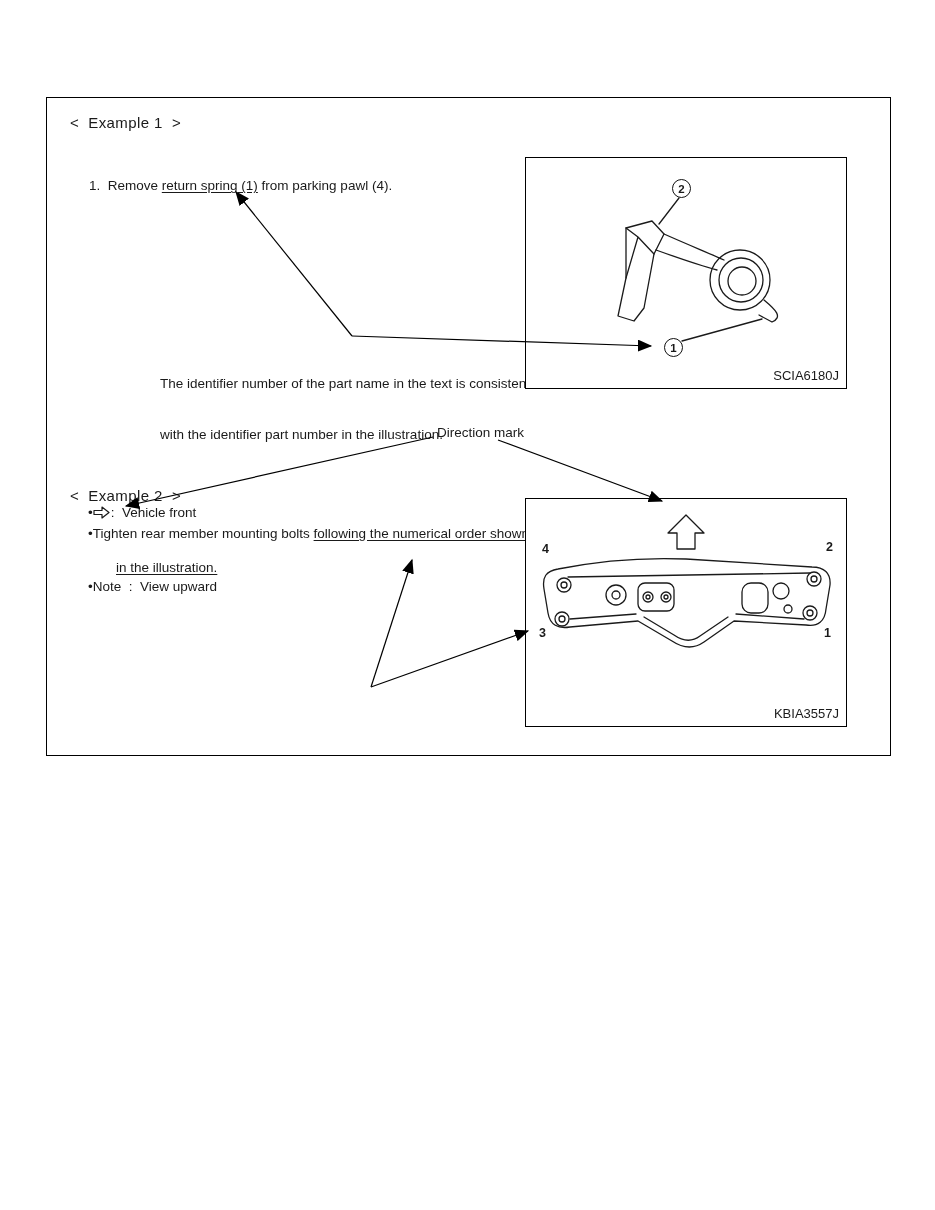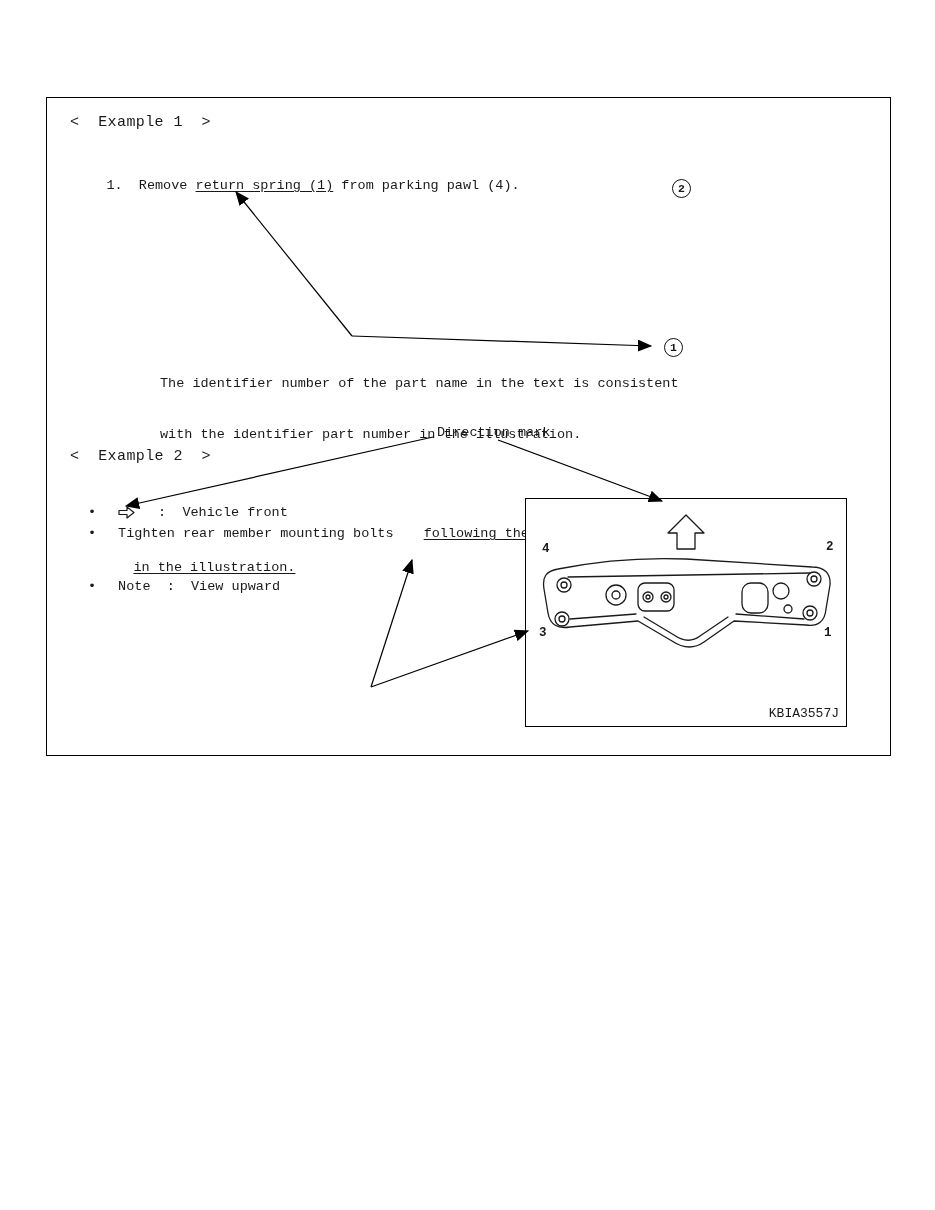--- a/index.html
+++ b/index.html
@@ -2,38 +2,38 @@
 <html><head>
 <meta charset="utf-8">
 <style>
   html, body { margin: 0; padding: 0; background: #ffffff; }
   .page {
     position: relative;
     width: 935px;
     height: 1210px;
     background: #ffffff;
     color: #1a1a1a;
-    font-family: Liberation Mono, monospace;
+    font-family: Liberation Sans, sans-serif;
     overflow: hidden;
     border-radius: 25px;
   }
   .abs { position: absolute; }
   .txt { font-size: 13.5px; line-height: 17px; white-space: pre; }
   .heading { font-size: 15px; white-space: pre; letter-spacing: 0.4px; }
   .frame-box { border: 1px solid #000; background: #ffffff; }
   .ul { text-decoration: underline; text-underline-offset: 2px; }
   .figcode { position: absolute; right: 7px; bottom: 5px; font-size: 13px; white-space: pre; }
   .callout {
     position: absolute; width: 17px; height: 17px;
     border: 1.4px solid #111; border-radius: 50%;
     background: #fff; display: flex; align-items: center; justify-content: center;
     font-size: 11.5px; font-weight: bold;
   }
   .cornernum { position: absolute; font-size: 12.5px; font-weight: bold; white-space: pre; }
-  .row { display: flex; align-items: center; gap: 22px; }
+  .row { display: flex; align-items: center; gap: 0; }
   .bdot::before { content: "\2022"; font-size: 13.5px; }
   .overlay { position: absolute; left: 0; top: 0; pointer-events: none; }
   svg { display: block; }
 </style>
 </head>
 <body>
 
 <div class="page">
 
   <div class="abs frame-box" style="left:46px; top:97px; width:843px; height:657px;"></div>
@@ -42,27 +42,47 @@
 
   <div class="abs txt" style="left:74px; top:160px;">
     <span>1.  Remove </span><span class="ul">return spring (1)</span><span> from parking pawl (4).</span>
   </div>
 
   <div class="abs txt" style="left:160px; top:341px;">
     <div>The identifier number of the part name in the text is consistent</div>
     <div>with the identifier part number in the illustration.</div>
   </div>
 
+  <div class="abs frame-box" style="left:525px; top:157px; width:320px; height:230px;">
+    <svg width="320" height="230" viewBox="0 0 320 230" fill="none" stroke="#1a1a1a" stroke-width="1.3" stroke-linejoin="round" stroke-linecap="round">
+
+      <path d="M 100 70 L 126 63 L 138 76 L 128 96 L 118 150 L 108 163 L 92 158 L 100 120 Z"></path>
+      <path d="M 100 70 L 112 79 L 128 96 M 112 79 L 100 120"></path>
+
+      <path d="M 138 76 C 165 88 185 96 198 102"></path>
+      <path d="M 130 92 C 158 102 176 108 191 112"></path>
+
+      <circle cx="214" cy="122" r="30"></circle>
+      <circle cx="215" cy="122" r="22"></circle>
+      <circle cx="216" cy="123" r="14"></circle>
+
+      <path d="M 238 142 C 250 152 257 159 246 164 L 233 157"></path>
+
+      <path d="M 153 40 L 133 66"></path>
+      <path d="M 156 183 L 236 161"></path>
+    </svg>
+    <div class="figcode">SCIA6180J</div>
+  </div>
 
   <div class="callout" style="left:672px; top:179px;">2</div>
   <div class="callout" style="left:664px; top:338px;">1</div>
 
   <div class="abs txt" style="left:437px; top:424px;text-align:center;">Direction mark</div>
 
-  <div class="abs heading" style="left:70px; top:448px;">&lt;  Example 2  &gt;</div>
+  <div class="abs heading" style="left:70px; top:487px;">&lt;  Example 2  &gt;</div>
 
   <div class="abs txt row" style="left:88px; top:504px;">
     <span class="bdot"></span>
     <svg width="18" height="13" viewBox="0 0 18 13" fill="#fff" stroke="#1a1a1a" stroke-width="1.2" stroke-linejoin="round">
       <polygon points="1,4.5 9,4.5 9,1 16,6.5 9,12 9,8.5 1,8.5"></polygon>
     </svg>
     <span>:  Vehicle front</span>
   </div>
 
   <div class="abs txt row" style="left:88px; top:525px;">

